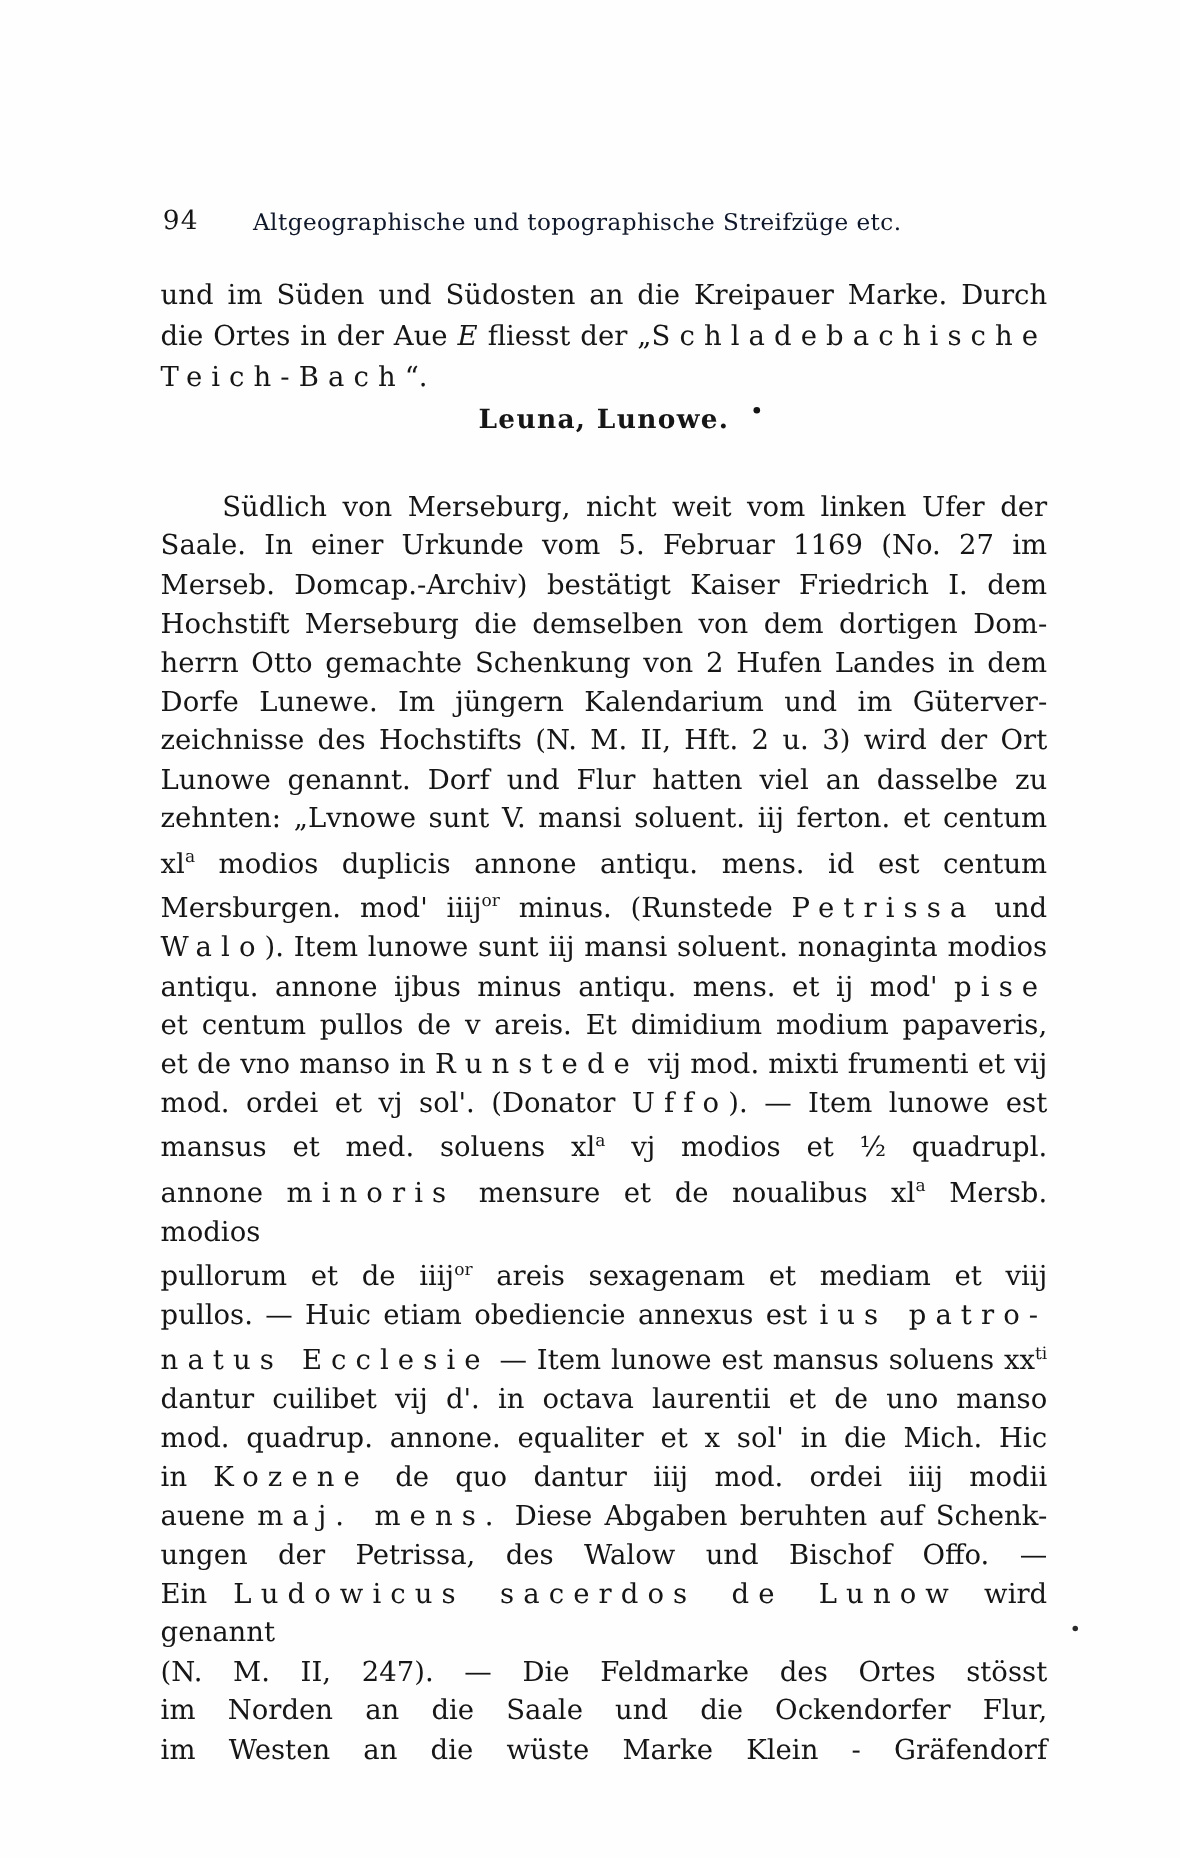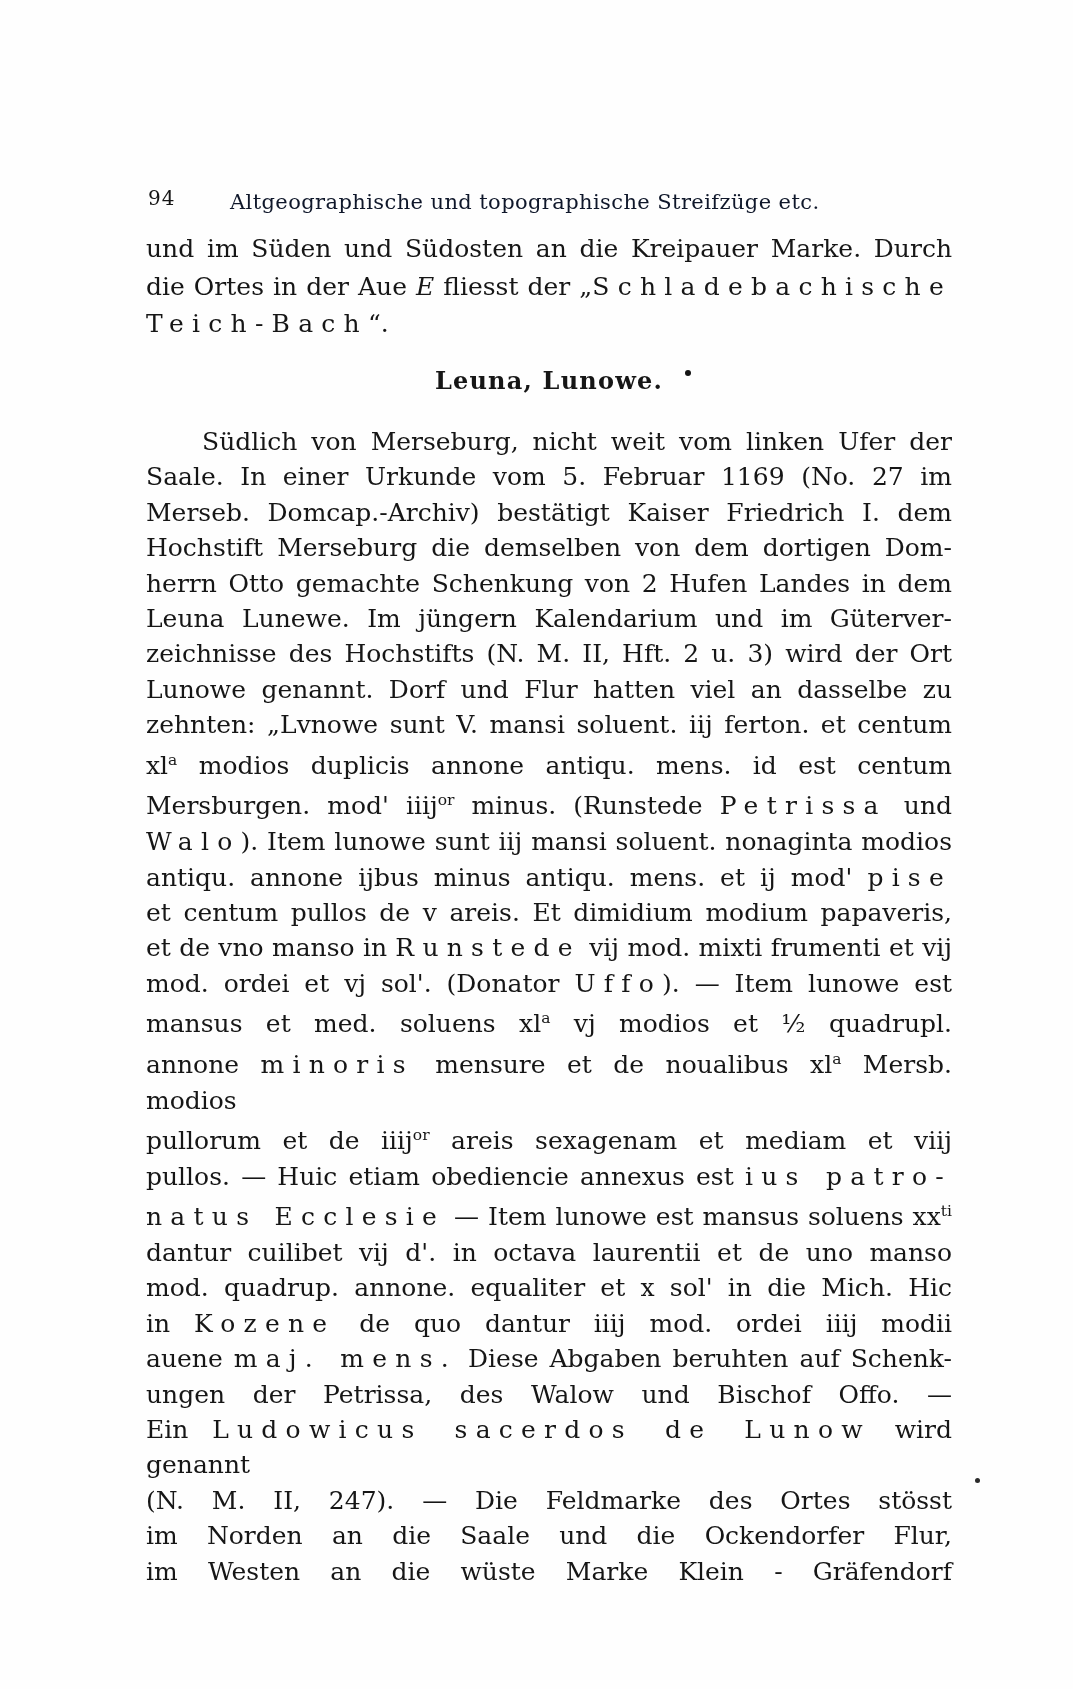--- a/index.html
+++ b/index.html
@@ -18,29 +18,29 @@
   .text-block {
     position: absolute;
     left: 146px;
     top: 186px;
     width: 806px;
   }
 
   .running-head { position: relative; height: 32px; }
   .page-number {
     position: absolute; left: 2px; top: 0;
-    font-size: 20px; letter-spacing: 1px;
+    font-size: 24px; letter-spacing: 1px;
   }
   .head-title {
     position: absolute; left: 84px; top: 4px; width: 540px;
     text-align: center; font-size: 21px; letter-spacing: 0.4px;
     white-space: nowrap; color: #0f172a;
   }
 
-  .para { position: absolute; left: 0; width: 806px; }
+  .para { position: absolute; left: 0; width: 806px; margin-top: 19px; }
   .para1 { top: 44px; }
   .para2 { top: 238px; }
 
   .line {
     text-align: justify;
     text-align-last: justify;
     font-size: 25px;
   }
   .para1 .line { line-height: 37.5px; }
   .para2 .line { line-height: 35.4px; }
@@ -92,21 +92,21 @@
         <span class="footnote-mark"></span>
       </span>
     </div>
 
     <div class="para para2">
         <div class="line"><span>Südlich von Merseburg, nicht weit vom linken Ufer der</span></div>
         <div class="line"><span>Saale. In einer Urkunde vom 5. Februar 1169 (No. 27 im</span></div>
         <div class="line"><span>Merseb. Domcap.-Archiv) bestätigt Kaiser Friedrich I. dem</span></div>
         <div class="line"><span>Hochstift Merseburg die demselben von dem dortigen Dom-</span></div>
         <div class="line"><span>herrn Otto gemachte Schenkung von 2 Hufen Landes in dem</span></div>
-        <div class="line"><span>Leuna Lunewe. Im jüngern Kalendarium und im Güterver-</span></div>
+        <div class="line"><span>Dorfe Lunewe. Im jüngern Kalendarium und im Güterver-</span></div>
         <div class="line"><span>zeichnisse des Hochstifts (N. M. II, Hft. 2 u. 3) wird der Ort</span></div>
         <div class="line"><span>Lunowe genannt. Dorf und Flur hatten viel an dasselbe zu</span></div>
         <div class="line"><span>zehnten: „Lvnowe sunt V. mansi soluent. iij ferton. et centum</span></div>
         <div class="line"><span>xl</span><span class="sup">a</span><span> modios duplicis annone antiqu. mens. id est centum</span></div>
         <div class="line"><span>Mersburgen. mod' iiij</span><span class="sup">or</span><span> minus. (Runstede </span><span class="sp">Petrissa</span><span> und</span></div>
         <div class="line"><span class="sp">Walo</span><span>). Item lunowe sunt iij mansi soluent. nonaginta modios</span></div>
         <div class="line"><span>antiqu. annone ijbus minus antiqu. mens. et ij mod' </span><span class="sp">pise</span></div>
         <div class="line"><span>et centum pullos de v areis. Et dimidium modium papaveris,</span></div>
         <div class="line"><span>et de vno manso in </span><span class="sp">Runstede</span><span> vij mod. mixti frumenti et vij</span></div>
         <div class="line"><span>mod. ordei et vj sol'. (Donator </span><span class="sp">Uffo</span><span>). — Item lunowe est</span></div>

